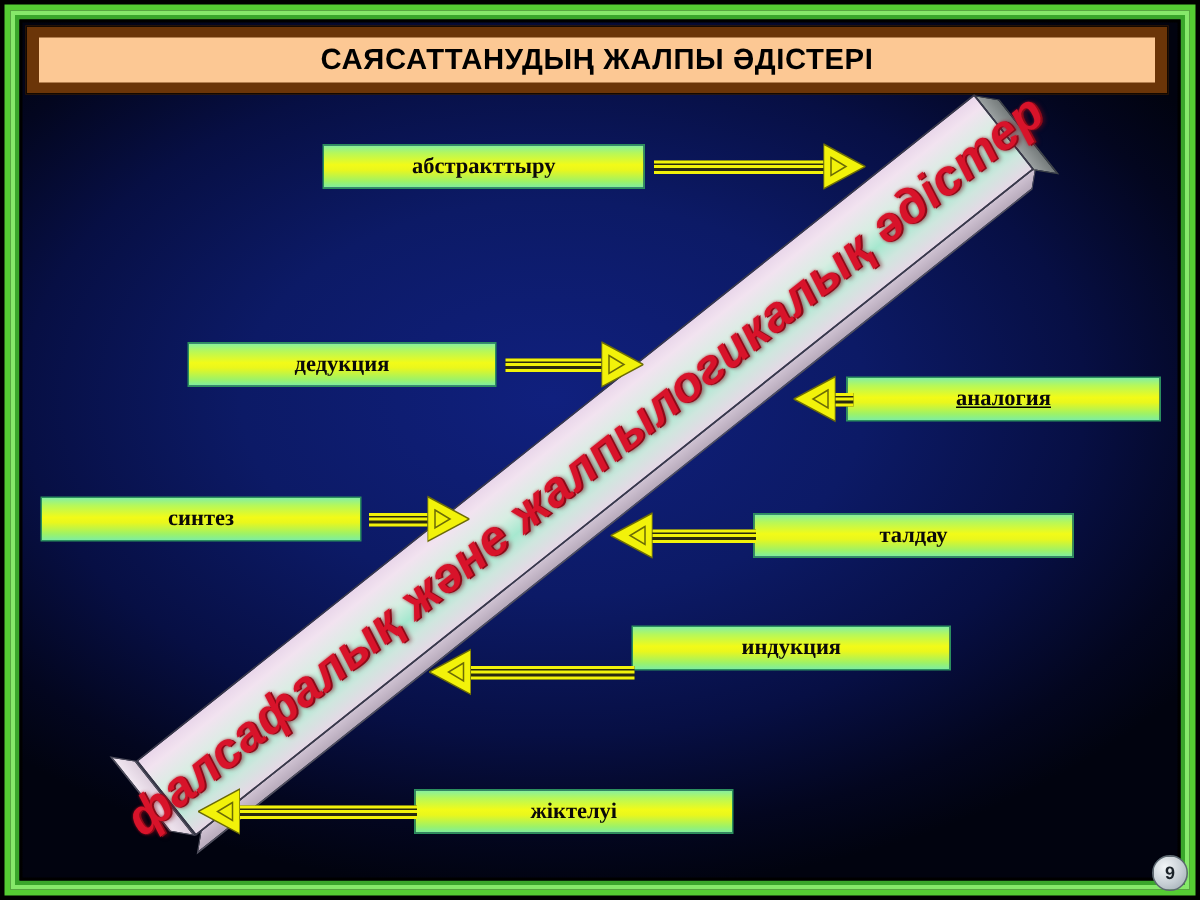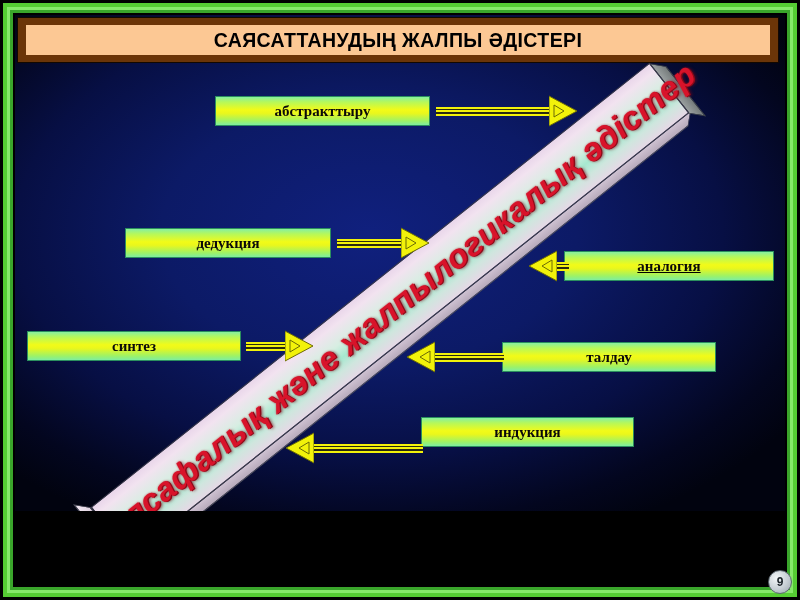--- a/index.html
+++ b/index.html
@@ -50,21 +50,21 @@
     left: 13px; top: 13px;
     width: 774px; height: 574px;
     box-sizing: border-box;
     border: 2px solid #000000;
   }
 
   
   .stage {
     position: absolute;
     left: 15px; top: 15px;
-    width: 770px; height: 496px;
+    width: 770px; height: 570px;
     background:
       radial-gradient(ellipse 520px 330px at 46% 44%,
         #10207e 0%,
         #0c1a66 40%,
         #070f44 68%,
         #03061f 88%,
         #01030f 100%);
     overflow: hidden;
   }
 

